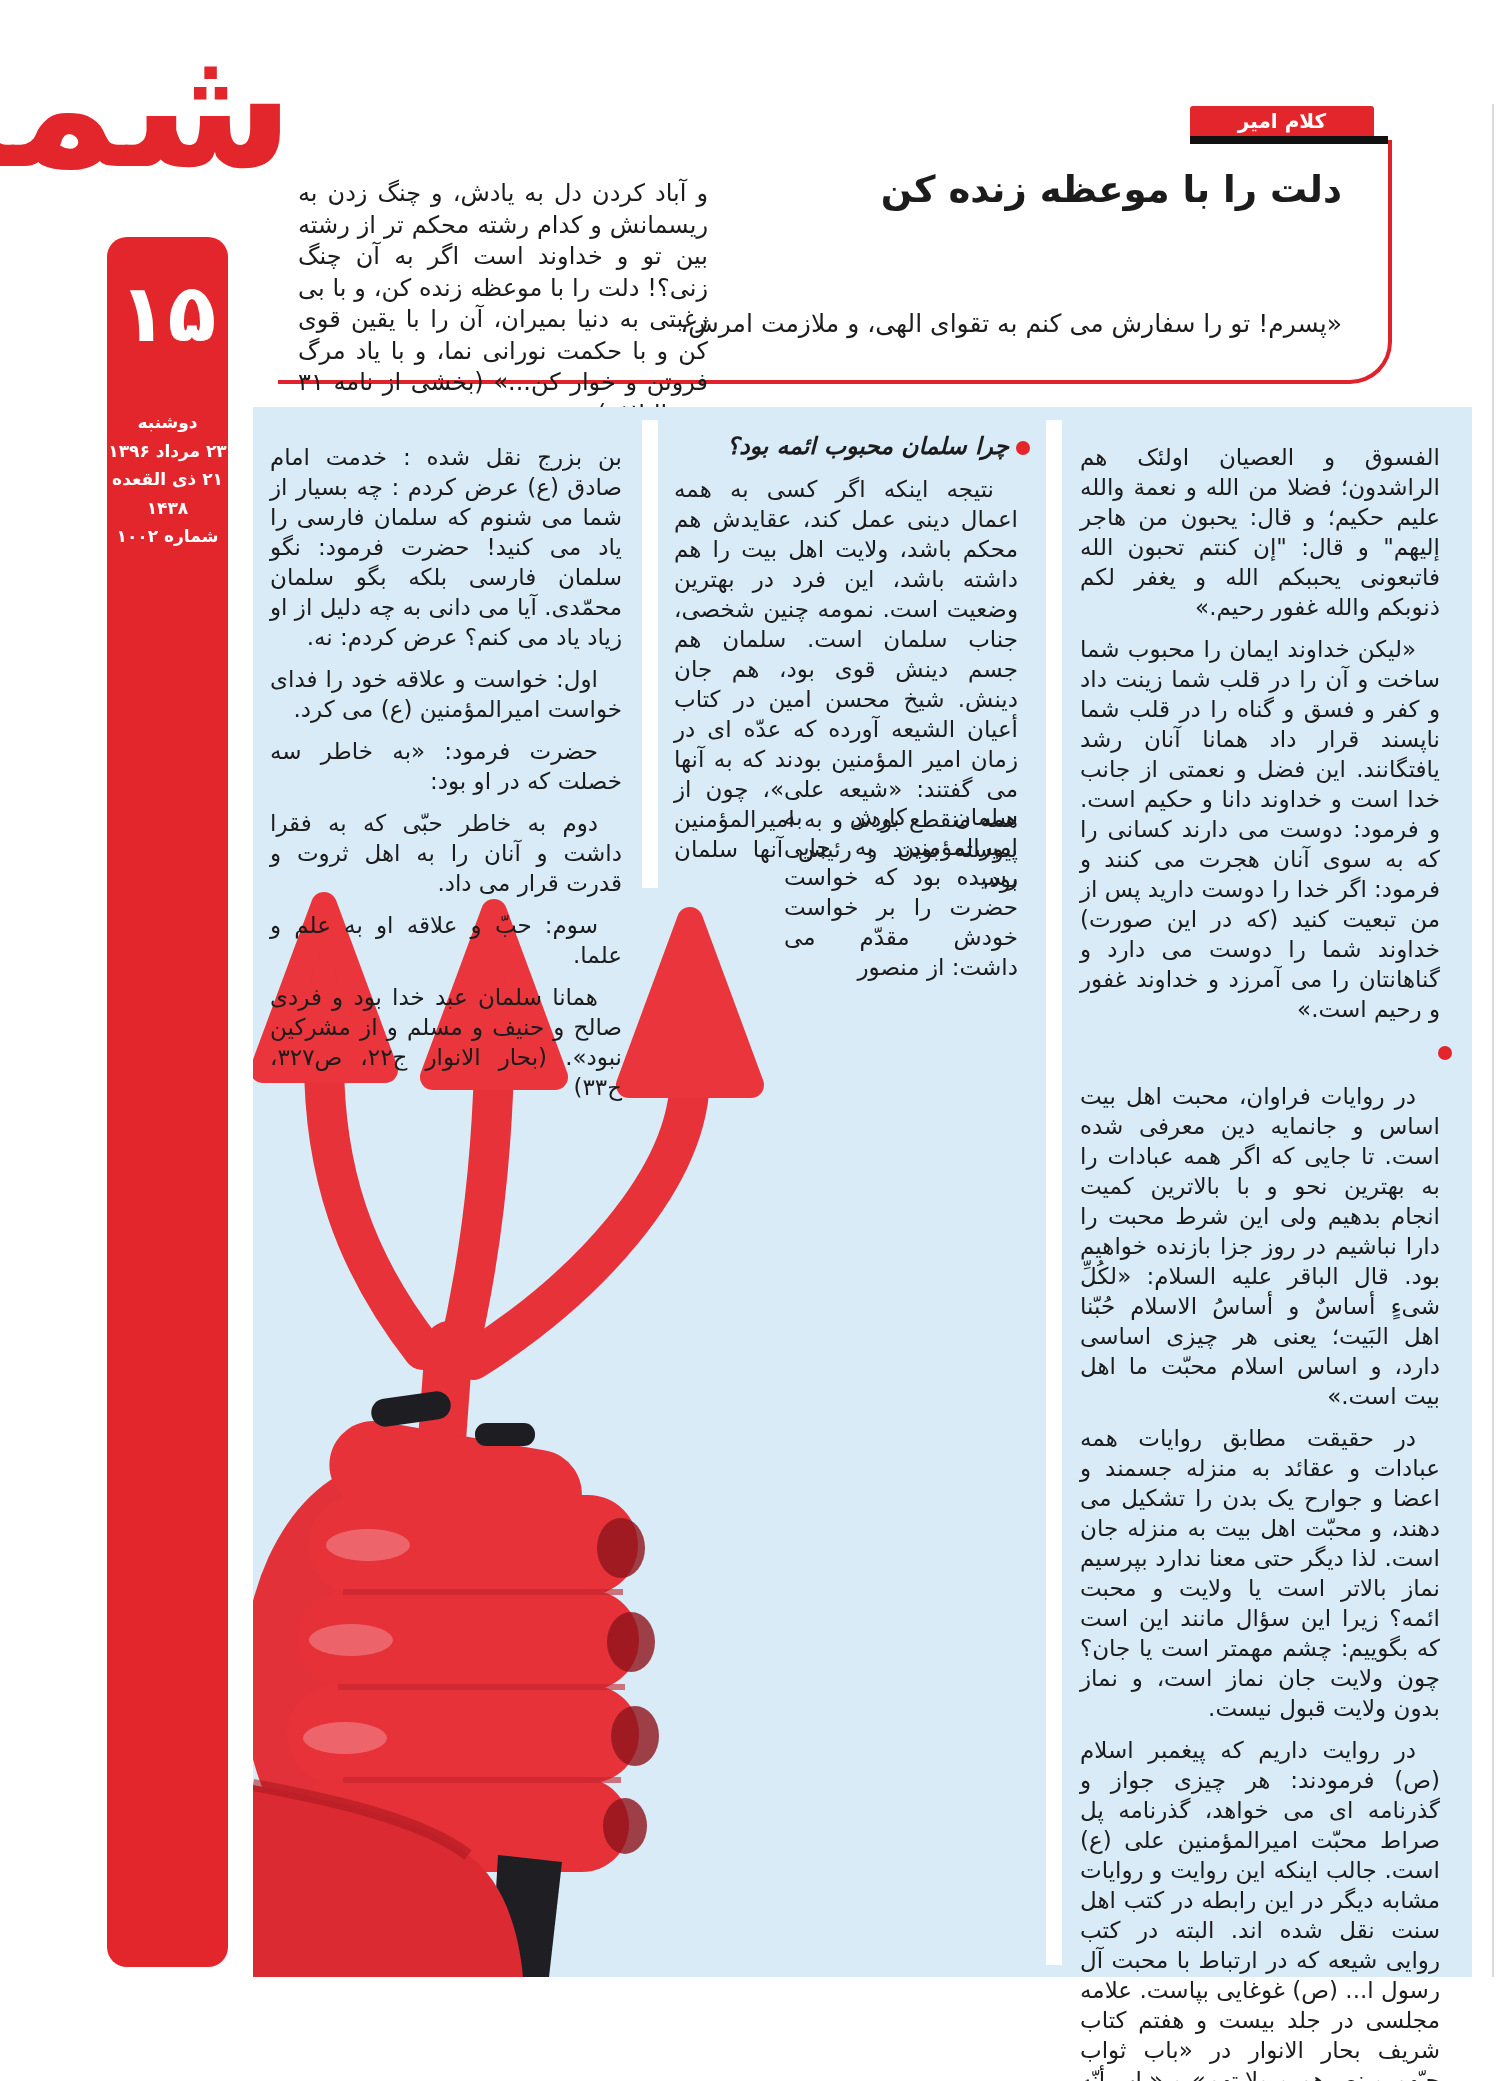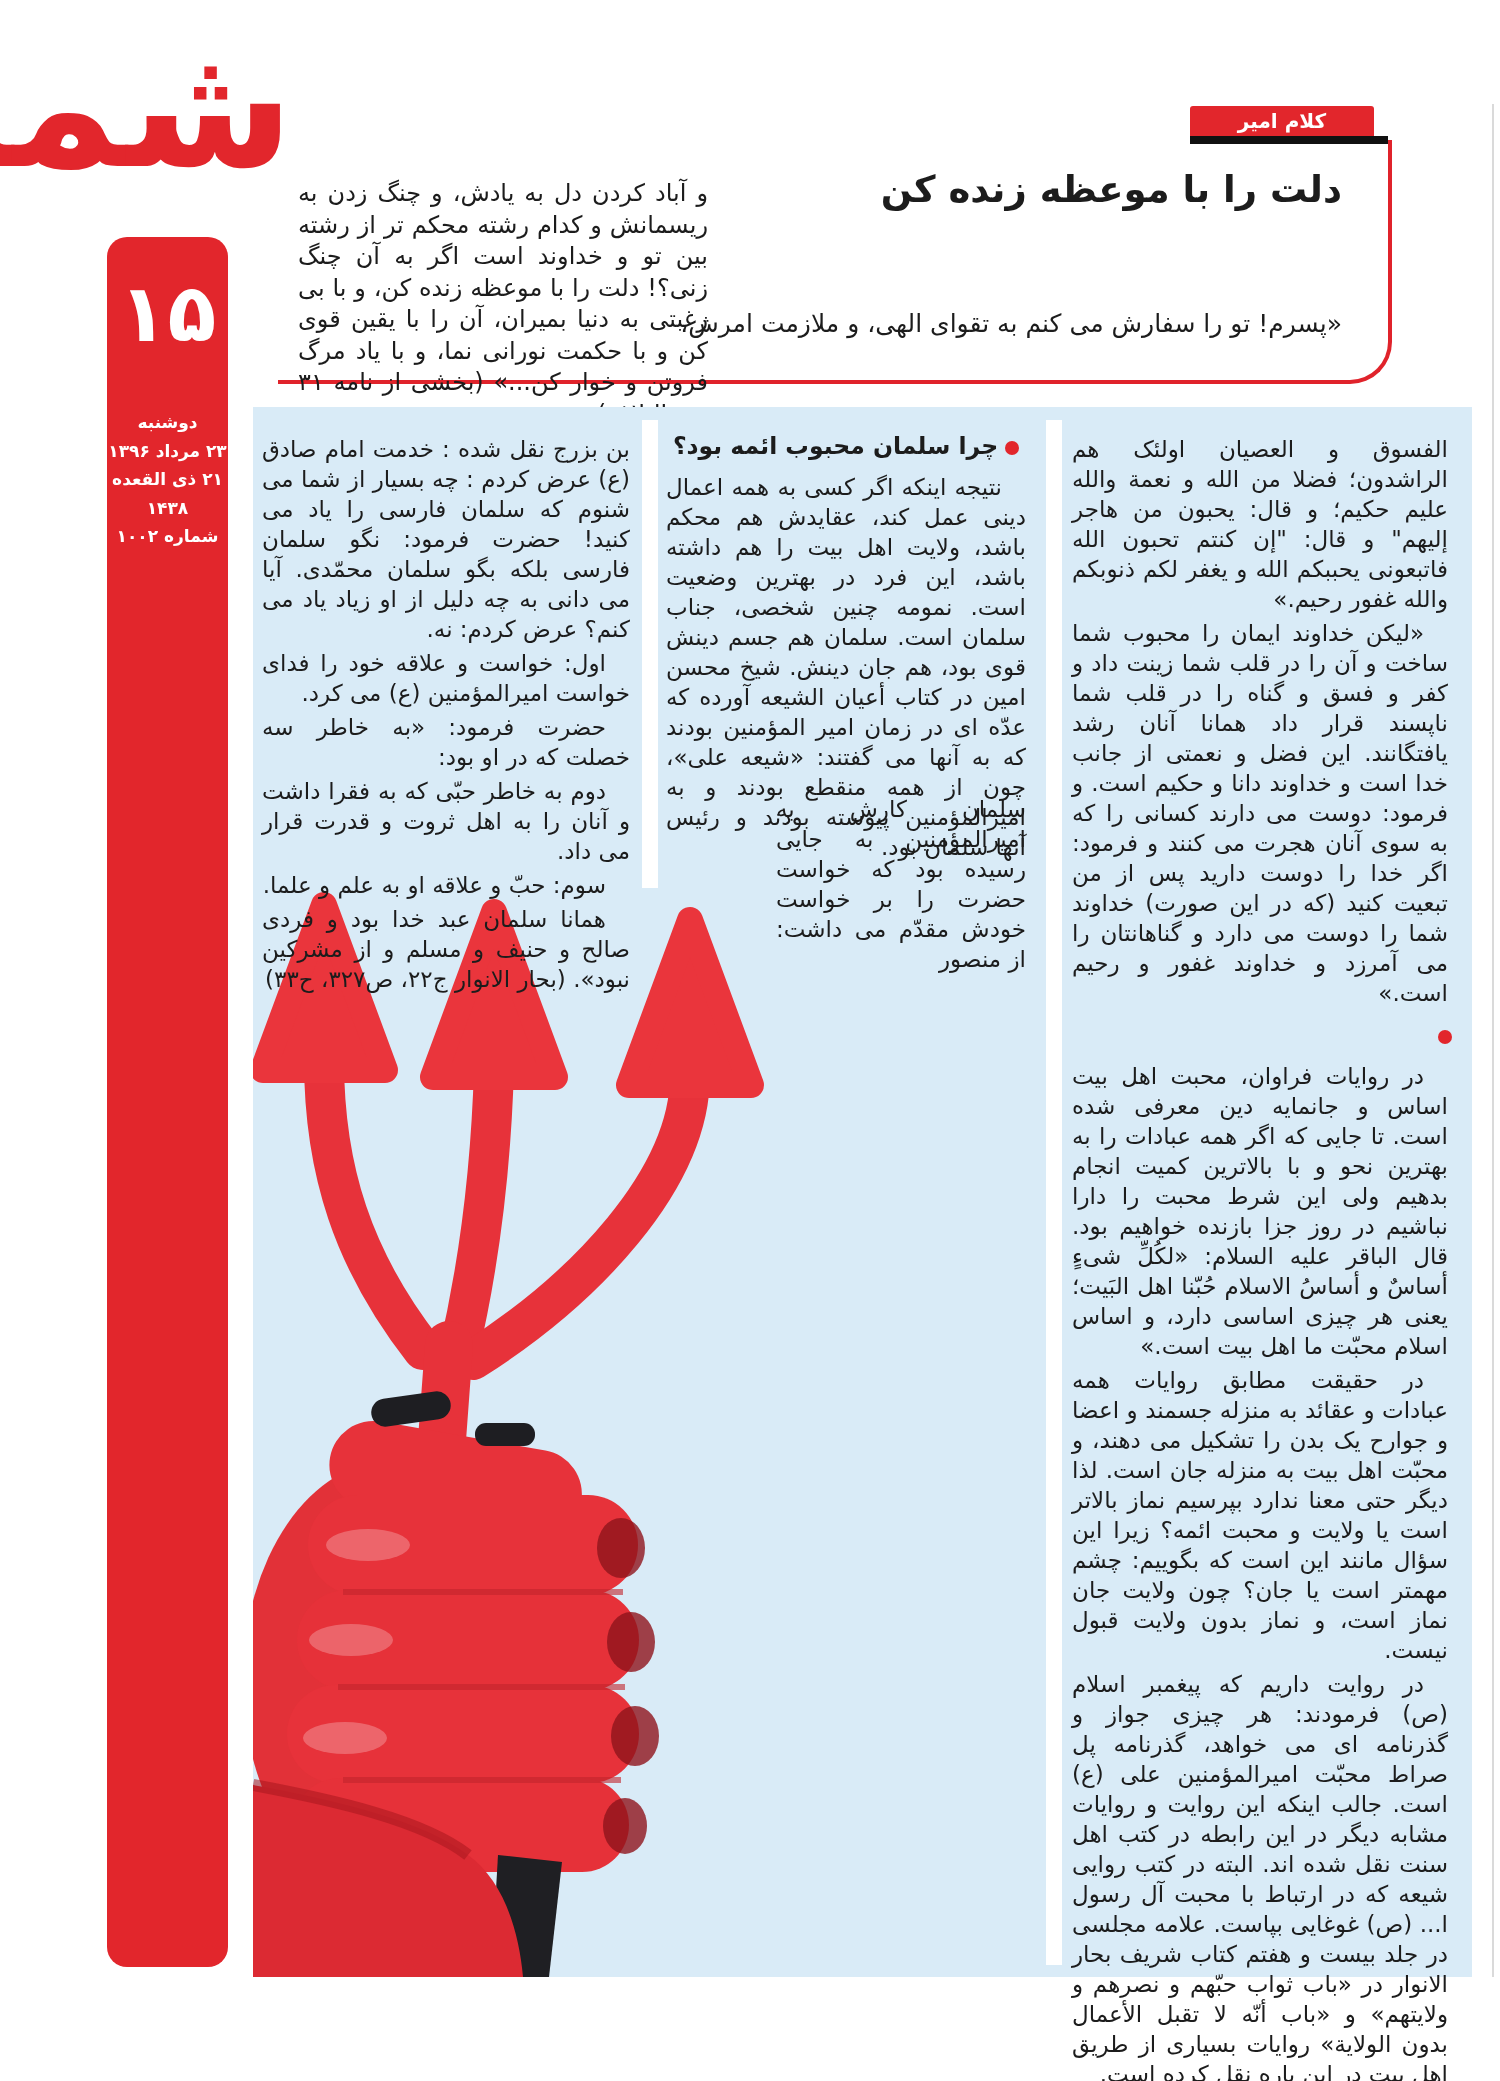--- a/index.html
+++ b/index.html
@@ -25,28 +25,28 @@
   .hpara{left:298px;top:178px;width:410px;font-size:24px;line-height:31.5px;text-align:justify;}
 
   
   .panel{left:253px;top:407px;width:1219px;height:1570px;background:#d9ebf7;}
   .edge{left:1492px;top:104px;width:2px;height:1873px;background:#dadada;}
   .rule{background:#ffffff;}
   .rule-a{left:1046px;top:420px;width:16px;height:1545px;}
   .rule-b{left:642px;top:420px;width:16px;height:468px;}
 
   .col{font-size:23px;line-height:30px;text-align:justify;}
-  .col p{margin:4px;}
+  .col p{margin:12px;}
   .ind{text-indent:24px;}
   .col-r{left:1068px;top:430px;width:384px;}
   .col-m{left:662px;top:430px;width:368px;}
   .col-m-tail{left:772px;top:790px;width:258px;}
   .col-l{left:258px;top:430px;width:376px;}
 
-  .mhead{font-size:23.5px;font-weight:bold;text-align:center;margin:0 0 10px 0;line-height:32px;}
+  .mhead{font-size:23.5px;font-weight:bold;margin:0 0 10px 0;line-height:32px;font-style:italic;}
   .rhead{font-size:24px;font-weight:bold;line-height:33px;margin:12px 0 8px 0;text-align:right;}
   .bullet{display:inline-block;width:14px;height:14px;border-radius:50%;background:#e2262c;margin-left:7px;vertical-align:middle;}
 </style>
 </head>
 <body>
 
 <div class="page">
 
   <div class="abs logo">شما</div>
   <div class="abs strip"></div>

